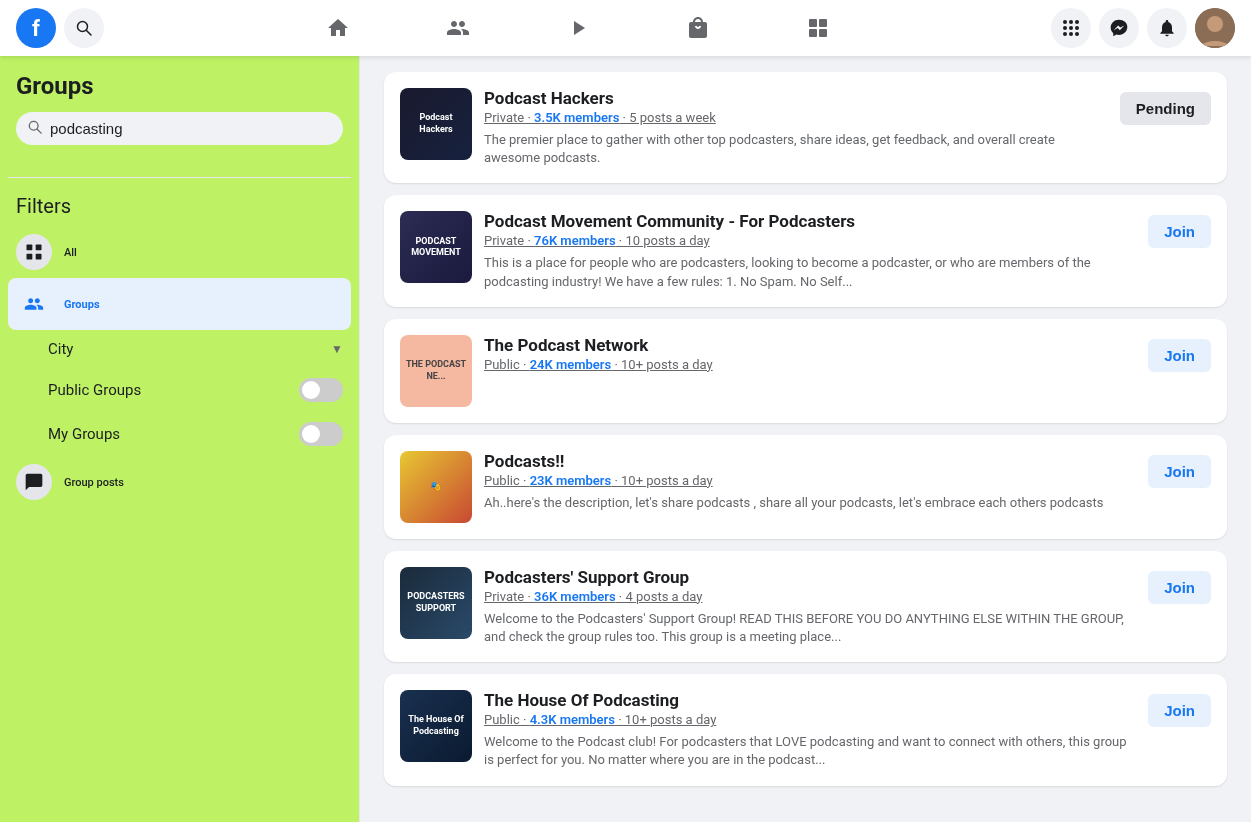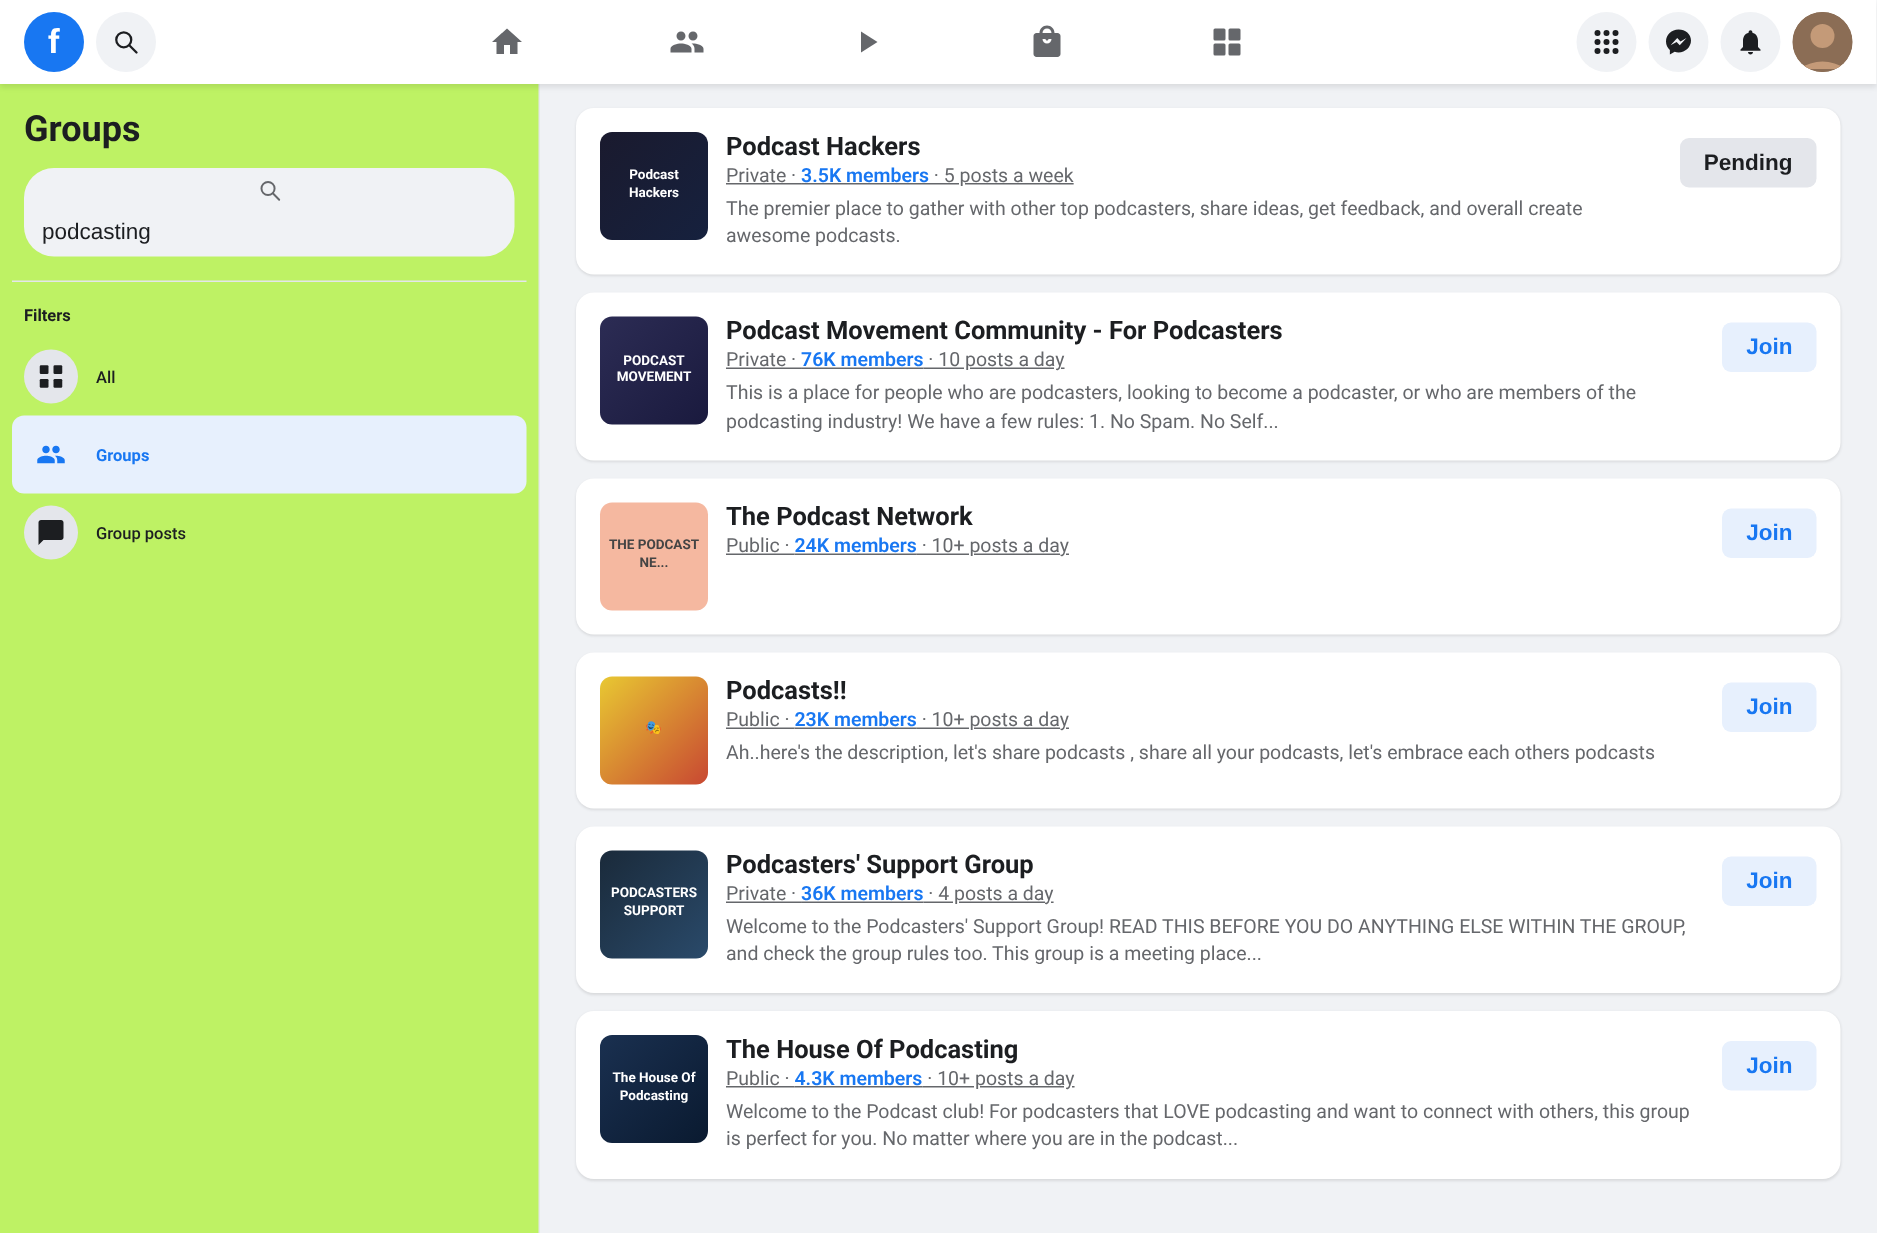--- a/index.html
+++ b/index.html
@@ -33,25 +33,25 @@
     .sidebar {
       width: 360px;
       background: #bef264;
       height: 100%;
       overflow-y: auto;
       padding: 16px 8px;
       flex-shrink: 0;
       border-right: 1px solid #e4e6eb;
     }
     .sidebar-title { font-size: 24px; font-weight: 700; color: #1c1e21; padding: 0 8px 12px 8px; }
-    .search-bar { display: flex; align-items: center; background: #f0f2f5; border-radius: 20px; padding: 8px 12px; margin: 0 8px 16px 8px; gap: 8px; flex-direction: column; }
+    .search-bar { display: flex; align-items: center; background: #f0f2f5; border-radius: 20px; padding: 8px 12px; margin: 0 8px 32px 8px; gap: 8px; }
     .search-bar-icon { color: #65676b; font-size: 14px; }
     .search-bar input { border: none; background: transparent; outline: none; font-size: 15px; color: #1c1e21; width: 100%; }
     .divider { height: 1px; background: #e4e6eb; margin: 4px 0; }
-    .filters-label { font-size: 11px; font-weight: 700; color: #1c1e21; padding: 12px 8px 8px 8px; }
+    .filters-label { font-size: 20px; font-weight: 400; color: #1c1e21; padding: 12px 8px 8px 8px; }
     .filter-item { display: flex; align-items: center; gap: 12px; padding: 8px 8px; border-radius: 8px; cursor: pointer; }
     .filter-icon { width: 36px; height: 36px; border-radius: 50%; background: #e4e6eb; display: flex; align-items: center; justify-content: center; color: #1c1e21; font-size: 18px; flex-shrink: 0; }
     .filter-icon.active { background: #e7f0fd; color: #1877f2; }
     .filter-label { font-size: 11px; color: #1c1e21; font-weight: 500; }
     .sub-filters { padding-left: 24px; }
     .sub-filter-item { display: flex; align-items: center; justify-content: space-between; padding: 10px 8px 10px 16px; cursor: pointer; border-radius: 8px; }
     .sub-filter-label { font-size: 15px; color: #1c1e21; }
     .chevron { font-size: 12px; color: #65676b; }
     .toggle { position: relative; width: 44px; height: 24px; }
     .toggle input { opacity: 0; width: 0; height: 0; }
@@ -193,20 +193,43 @@
 
     <div class="filter-item" style="background:#e7f0fd;">
       <div class="filter-icon active">
         <svg width="20" height="20" viewBox="0 0 24 24" fill="#1877f2">
             <path d="M16 11c1.66 0 2.99-1.34 2.99-3S17.66 5 16 5c-1.66 0-3 1.34-3 3s1.34 3 3 3zm-8 0c1.66 0 2.99-1.34 2.99-3S9.66 5 8 5C6.34 5 5 6.34 5 8s1.34 3 3 3zm0 2c-2.33 0-7 1.17-7 3.5V19h14v-2.5c0-2.33-4.67-3.5-7-3.5zm8 0c-.29 0-.62.02-.97.05 1.16.84 1.97 1.97 1.97 3.45V19h6v-2.5c0-2.33-4.67-3.5-7-3.5z"></path>
           </svg>
       </div>
       <span class="filter-label" style="color:#1877f2;font-weight:700;">Groups</span>
     </div>
 
+    <div class="sub-filters">
+
+      <div class="sub-filter-item">
+        <span class="sub-filter-label">City</span>
+        <span class="chevron">▼</span>
+      </div>
+
+      <div class="sub-filter-item">
+        <span class="sub-filter-label">Public Groups</span>
+        <label class="toggle">
+          <input type="checkbox" style="">
+          <span class="toggle-slider"></span>
+        </label>
+      </div>
+
+      <div class="sub-filter-item">
+        <span class="sub-filter-label">My Groups</span>
+        <label class="toggle">
+          <input type="checkbox" style="">
+          <span class="toggle-slider"></span>
+        </label>
+      </div>
+    </div>
 
     <div class="filter-item">
       <div class="filter-icon">
         <svg width="20" height="20" viewBox="0 0 24 24" fill="#1c1e21">
             <path d="M20 2H4c-1.1 0-2 .9-2 2v18l4-4h14c1.1 0 2-.9 2-2V4c0-1.1-.9-2-2-2z"></path>
           </svg>
       </div>
       <span class="filter-label">Group posts</span>
     </div>
   </aside>

